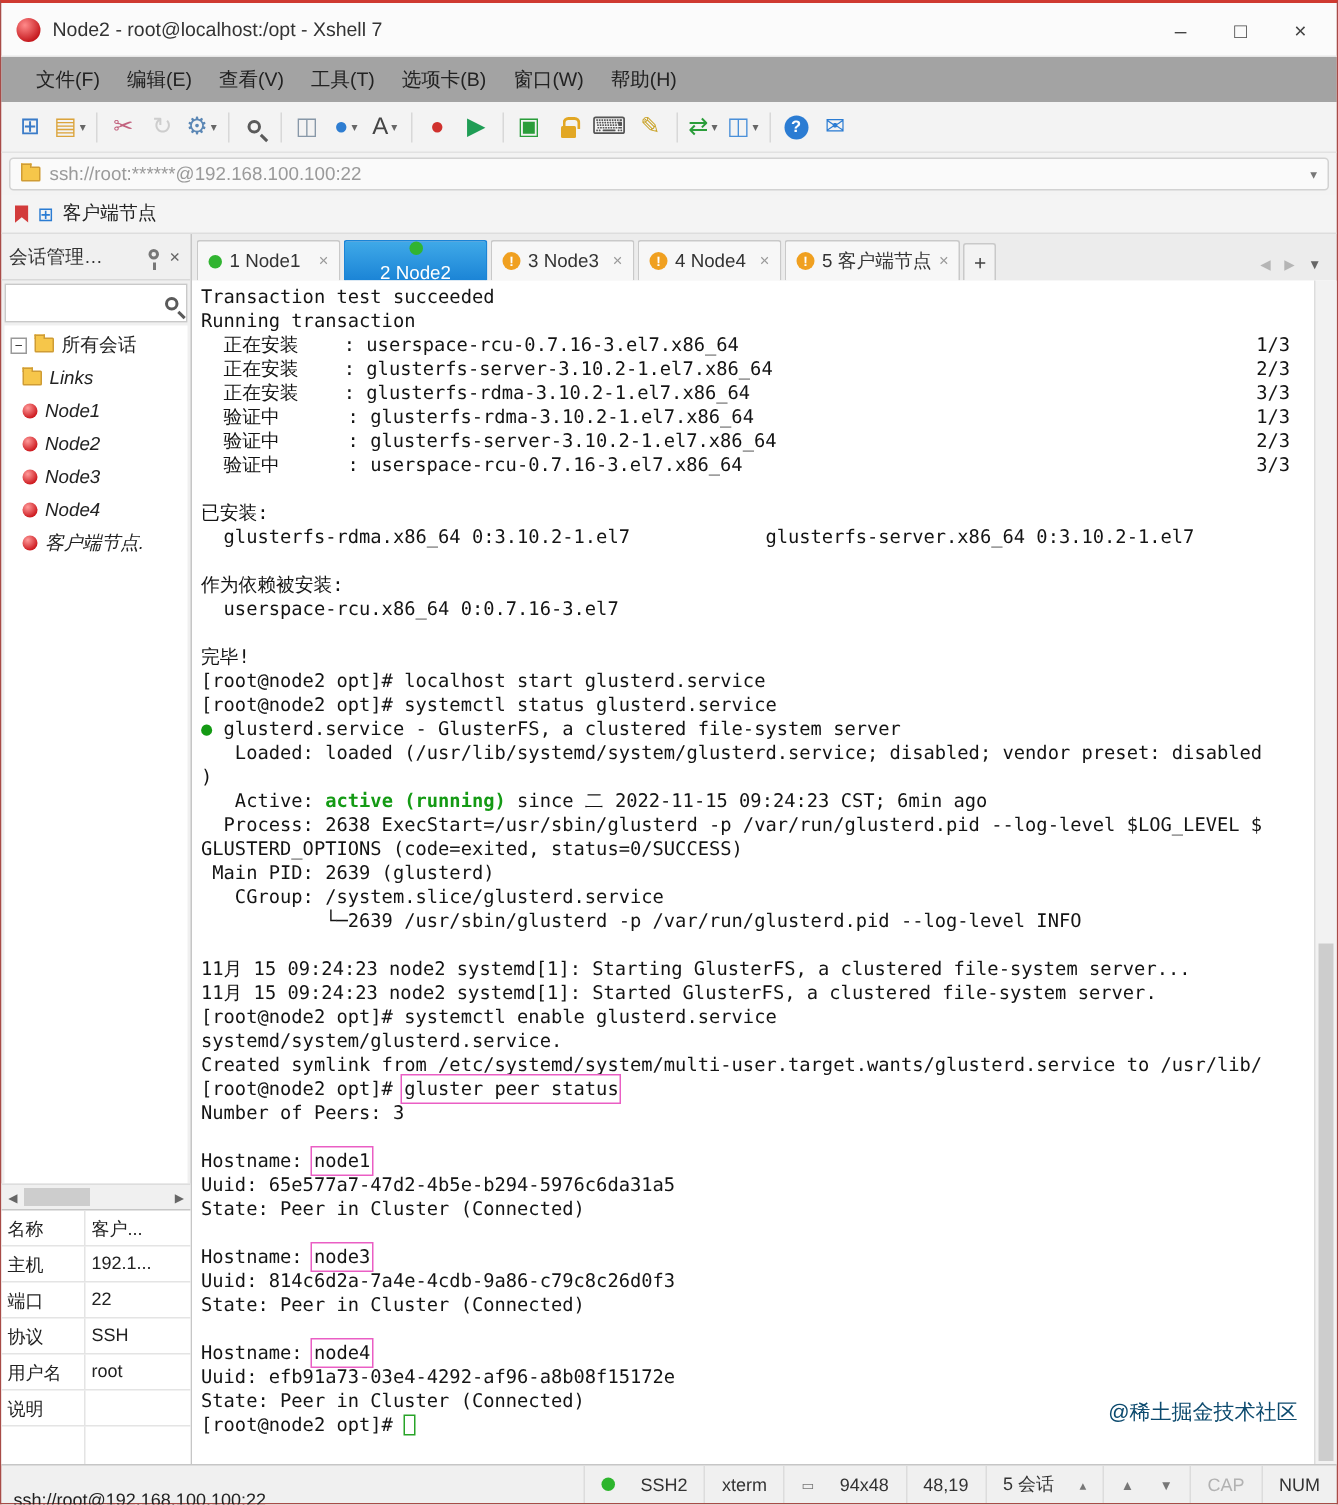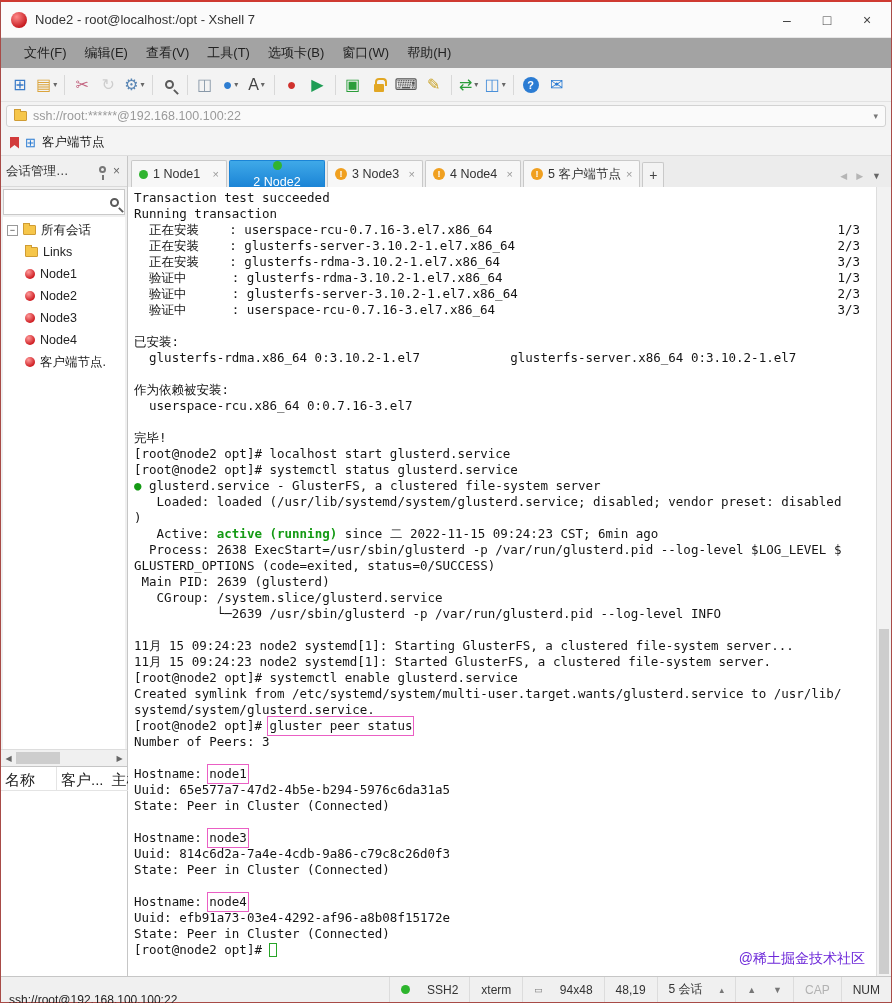--- a/index.html
+++ b/index.html
@@ -48,30 +48,30 @@
   .leftcol { width:127px; flex:none; display:flex; flex-direction:column; border-right:1px solid #c6c6c6; background:#f0f0f0; }
   .panel-header { height:31px; flex:none; display:flex; align-items:center; gap:5px; padding:0 5px; font-size:12.5px; color:#333; border-bottom:1px solid #d9d9d9; }
   .ph-title { flex:1; overflow:hidden; white-space:nowrap; }
   .pin { width:7px; height:7px; border:2px solid #777; border-radius:50%; position:relative; flex:none; margin-top:-4px; }
   .pin::after { content:""; position:absolute; left:1px; top:7px; width:2px; height:5px; background:#777; }
   .ph-close { color:#666; font-size:12px; padding:0 2px; }
   .searchrow { height:26px; flex:none; margin:2px; background:#fff; border:1px solid #c9c9c9; display:flex; align-items:center; padding:0 5px; gap:4px; }
   .searchrow input { flex:1; min-width:0; border:none; outline:none; font-size:12px; background:transparent; }
   .tree { flex:1; min-height:0; background:#fff; margin:0 2px; overflow:hidden; padding-top:2px; }
   .titem { height:22px; display:flex; align-items:center; gap:5px; padding-left:4px; font-size:12.5px; color:#222; white-space:nowrap; }
-  .titem.child { padding-left:22px; }
+  .titem.child { padding-left:12px;font-style:italic; }
   .expander { width:11px; height:11px; border:1px solid #999; background:#fff; display:flex; align-items:center; justify-content:center; font-size:9px; line-height:1; color:#333; flex:none; }
   .folder { width:13px; height:10px; background:#f6c64a; border:1px solid #cf9c34; border-radius:1px; position:relative; display:inline-block; flex:none; }
   .folder::before { content:""; position:absolute; top:-3px; left:-1px; width:5px; height:2px; background:#f6c64a; border:1px solid #cf9c34; border-bottom:none; }
   .ball { width:10px; height:10px; border-radius:50%; background:radial-gradient(circle at 35% 30%,#ff9a9a,#cf1f24 70%); flex:none; }
   .hscroll { height:17px; flex:none; display:flex; align-items:center; background:#f0f0f0; border-top:1px solid #ddd; }
   .harrow { width:15px; text-align:center; font-size:8px; color:#666; }
   .htrack { flex:1; height:100%; position:relative; }
   .hthumb { position:absolute; left:0; top:2px; bottom:2px; width:44px; background:#cdcdcd; }
-  .props { height:210px; flex:none; background:#fff; border-top:1px solid #c6c6c6; display:flex; flex-direction:row; font-size:15px; }
+  .props { height:170px; flex:none; background:#fff; border-top:1px solid #c6c6c6; display:flex; flex-direction:column; font-size:12px; }
   .prow { height:24px; flex:none; display:flex; border-bottom:1px solid #e4e4e4; }
   .pkey { width:56px; flex:none; padding:4px 4px 0; border-right:1px solid #e4e4e4; color:#222; }
   .pval { flex:1; padding:4px 4px 0; color:#222; overflow:hidden; white-space:nowrap; }
   .prest { flex:1; display:flex; }
   .prest .pkey { border-bottom:none; height:100%; }
 
   
   .rightcol { flex:1; min-width:0; display:flex; flex-direction:column; }
   .tabbar { height:31px; flex:none; background:#ececec; display:flex; align-items:flex-end; gap:2px; padding:3px 3px 0; }
   .tab { height:27px; min-width:96px; display:flex; align-items:center; gap:5px; padding:0 7px; background:#f7f7f7; border:1px solid #c9c9c9; border-bottom:none; border-radius:2px 2px 0 0; font-size:12.5px; color:#333; }
@@ -88,21 +88,21 @@
   .termwrap { flex:1; min-height:0; display:flex; position:relative; background:#fff; }
   .terminal { flex:1; min-width:0; overflow:hidden; padding:3px 16px 3px 6px; font-family:"DejaVu Sans Mono",monospace; font-size:12.5px; line-height:16px; color:#141414; }
   .tline { display:flex; white-space:pre; height:16px; align-items:center; }
   .tline span { display:inline-block; }
   .f { flex:1; }
   .g { color:#149a14; font-weight:bold; }
   .b { outline:1.5px solid #ea5ec4; outline-offset:1px; }
   .cur { width:8px; height:14px; border:1.5px solid #28a428; }
   .vscroll { width:15px; flex:none; background:#f2f2f2; border-left:1px solid #ddd; position:relative; }
   .vthumb { position:absolute; left:2px; right:2px; top:56%; bottom:2px; background:#cdcdcd; }
-  .watermark { position:absolute; right:26px; bottom:8px; font-size:14px; color:#6d28d9;margin-top:28px; }
+  .watermark { position:absolute; right:26px; bottom:25px; font-size:14px; color:#0c4a6e;margin-top:28px; }
 
   
   .statusbar { height:26px; flex:none; background:#f0f0f0; border-top:1px solid #c6c6c6; display:flex; align-items:center; font-size:12px; color:#333; padding:0 0 0 8px; }
   .sb-url { flex:1; color:#222;margin-top:20px; }
   .sseg { height:100%; display:flex; align-items:center; gap:17px; padding:0 11px; border-left:1px solid #dcdcdc; white-space:nowrap; }
   .sdot { width:9px; height:9px; border-radius:50%; background:#2db52d; }
   .sicon { font-size:9px; color:#777; }
   .dim2 { color:#b2b2b2; }
 </style>
 </head>
@@ -358,22 +358,22 @@
             <div class="tline"><span>   Active: </span><span class="g">active (running)</span><span> since 二 2022-11-15 09:24:23 CST; 6min ago</span></div>
             <div class="tline"><span>  Process: 2638 ExecStart=/usr/sbin/glusterd -p /var/run/glusterd.pid --log-level $LOG_LEVEL $</span></div>
             <div class="tline"><span>GLUSTERD_OPTIONS (code=exited, status=0/SUCCESS)</span></div>
             <div class="tline"><span> Main PID: 2639 (glusterd)</span></div>
             <div class="tline"><span>   CGroup: /system.slice/glusterd.service</span></div>
             <div class="tline"><span>           └─2639 /usr/sbin/glusterd -p /var/run/glusterd.pid --log-level INFO</span></div>
             <div class="tline"><span> </span></div>
             <div class="tline"><span>11月 15 09:24:23 node2 systemd[1]: Starting GlusterFS, a clustered file-system server...</span></div>
             <div class="tline"><span>11月 15 09:24:23 node2 systemd[1]: Started GlusterFS, a clustered file-system server.</span></div>
             <div class="tline"><span>[root@node2 opt]# systemctl enable glusterd.service</span></div>
+            <div class="tline"><span>systemd/system/glusterd.service.</span></div>
             <div class="tline"><span>Created symlink from /etc/systemd/system/multi-user.target.wants/glusterd.service to /usr/lib/</span></div>
-            <div class="tline"><span>systemd/system/glusterd.service.</span></div>
             <div class="tline"><span>[root@node2 opt]# </span><span class="b">gluster peer status</span></div>
             <div class="tline"><span>Number of Peers: 3</span></div>
             <div class="tline"><span> </span></div>
             <div class="tline"><span>Hostname: </span><span class="b">node1</span></div>
             <div class="tline"><span>Uuid: 65e577a7-47d2-4b5e-b294-5976c6da31a5</span></div>
             <div class="tline"><span>State: Peer in Cluster (Connected)</span></div>
             <div class="tline"><span> </span></div>
             <div class="tline"><span>Hostname: </span><span class="b">node3</span></div>
             <div class="tline"><span>Uuid: 814c6d2a-7a4e-4cdb-9a86-c79c8c26d0f3</span></div>
             <div class="tline"><span>State: Peer in Cluster (Connected)</span></div>

